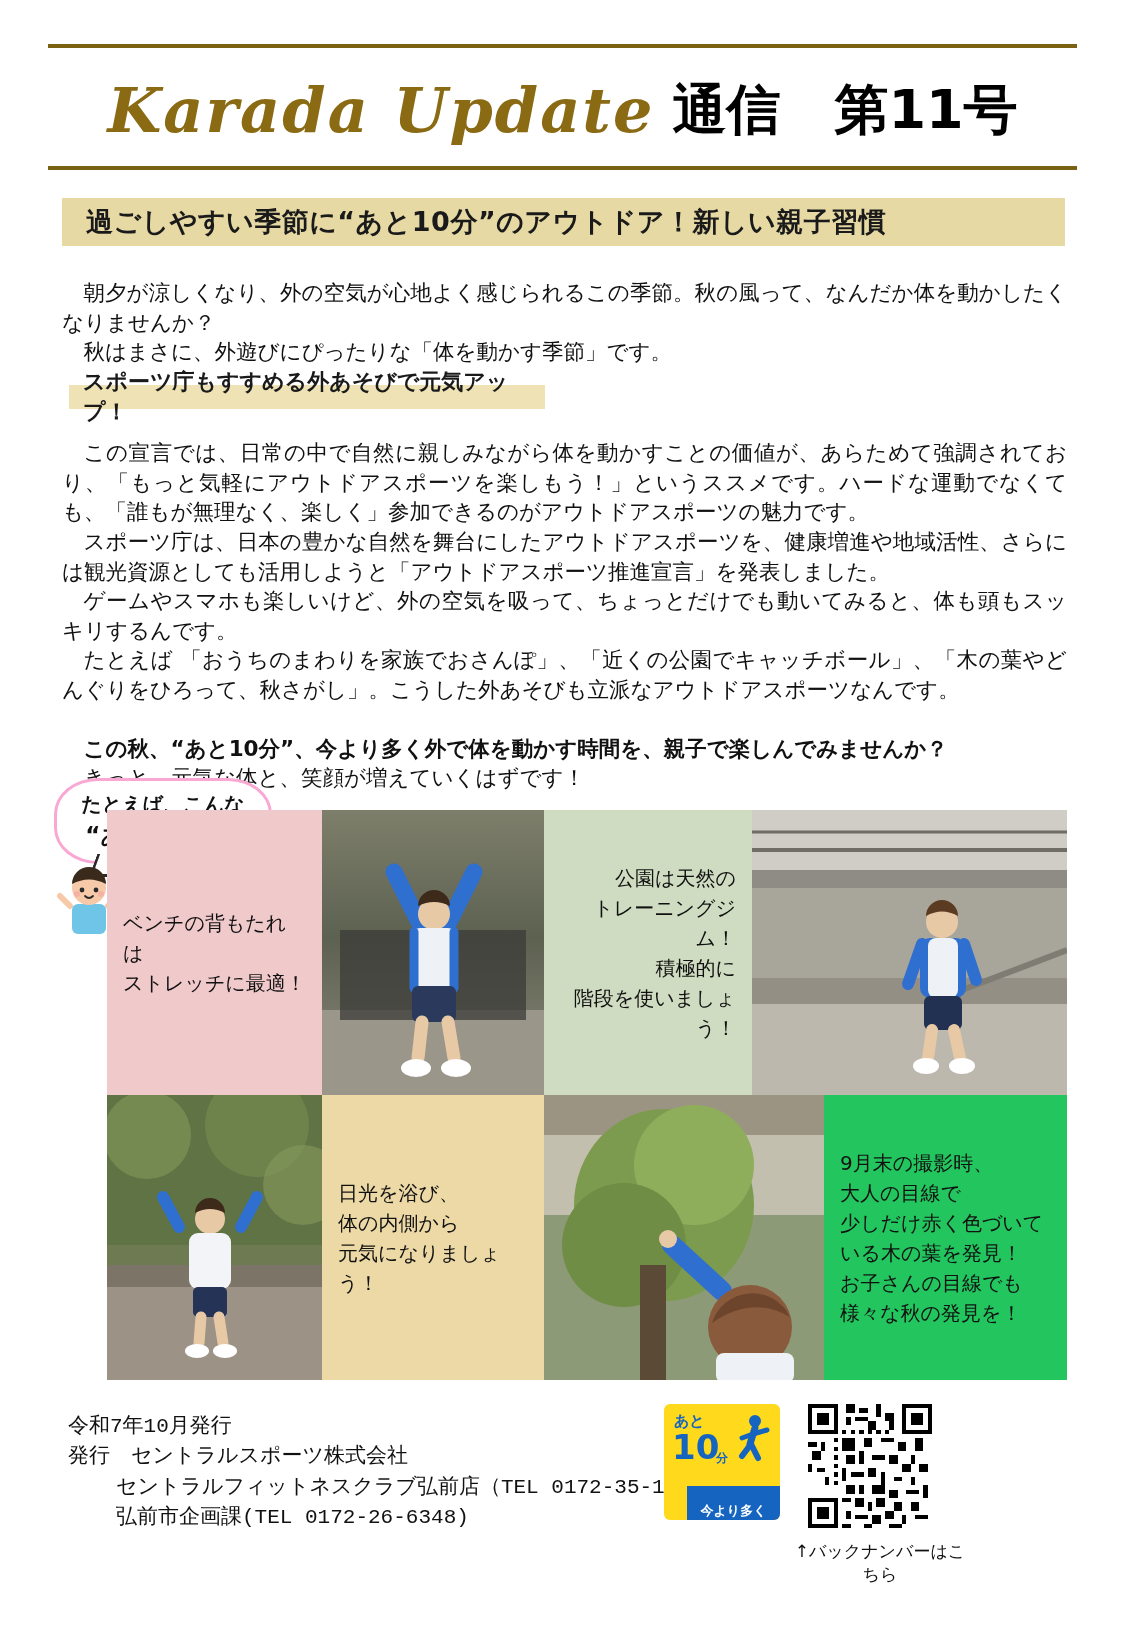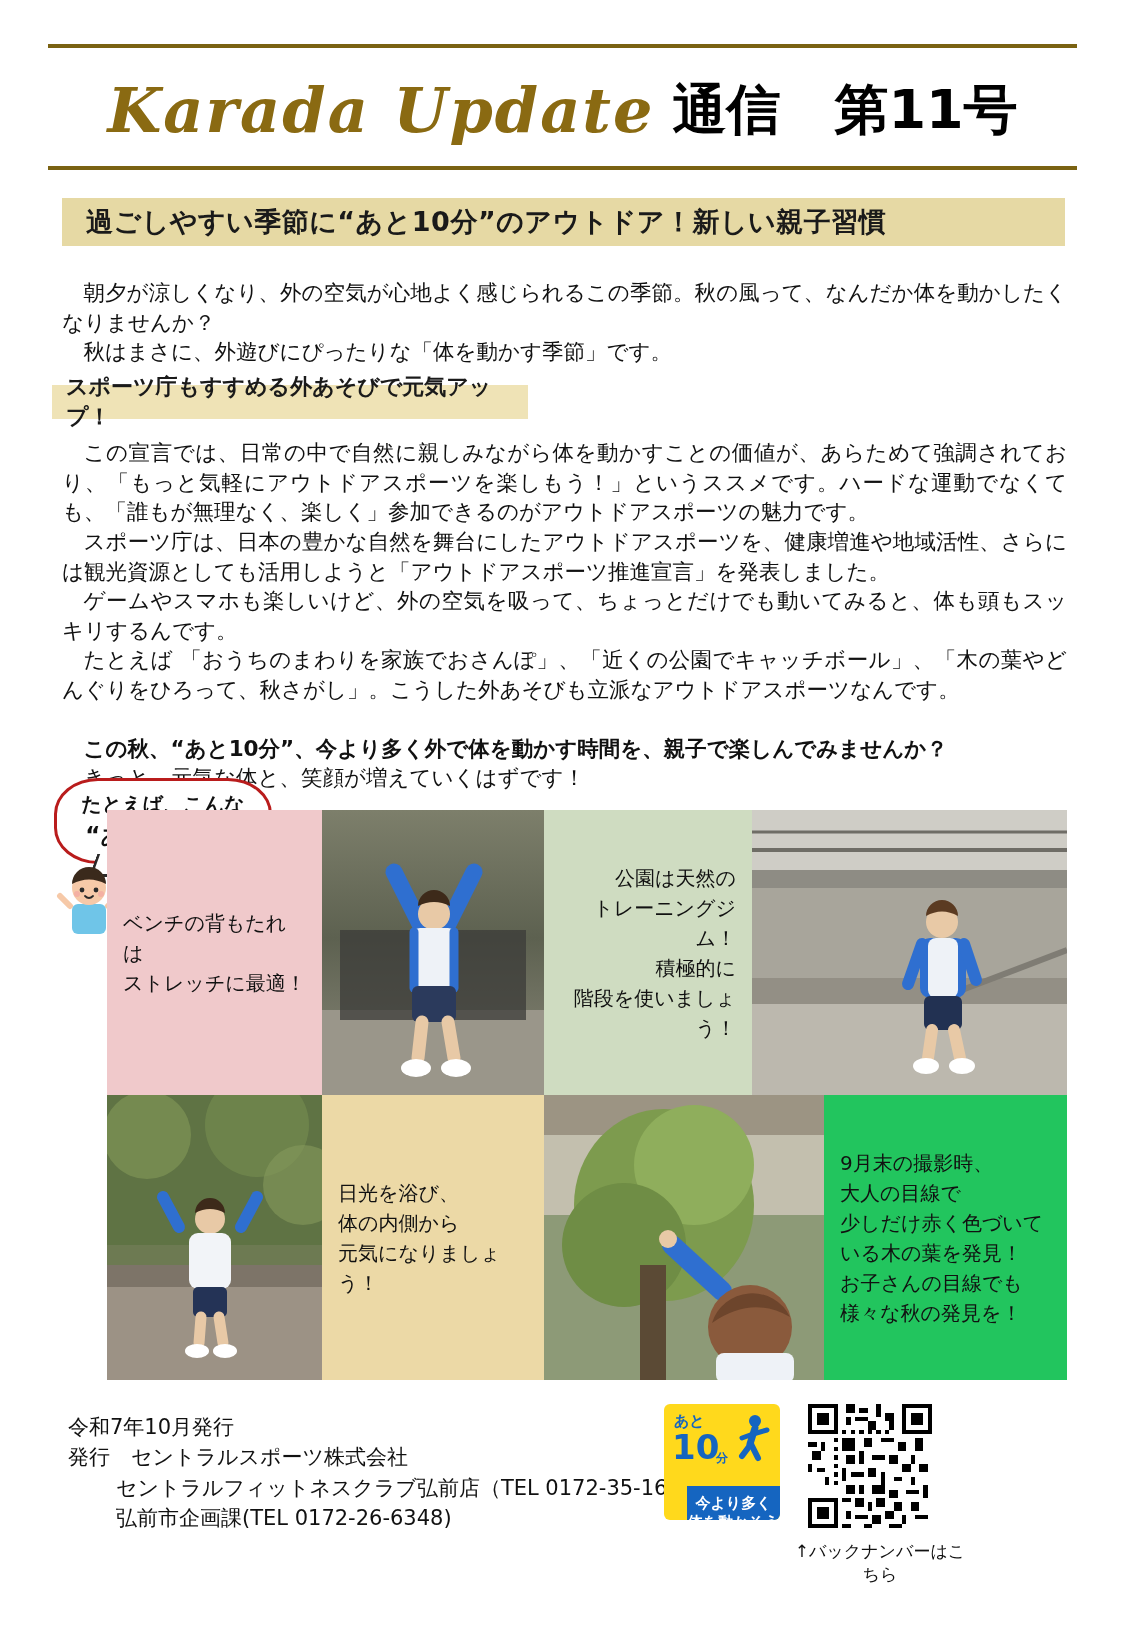--- a/index.html
+++ b/index.html
@@ -96,24 +96,24 @@
   .body-block p.indent { text-indent: 1em; }
   .body-block p.bold { font-weight: bold; margin-top: 29px; }
 
   #intro-block { top: 278px; }
   #main-block { top: 438px; }
   #examples-block { top: 586px; }
 
   
   .sub-band {
     position: absolute;
-    left: 52px;
+    left: 69px;
     top: 385px;
     width: 476px;
-    height: 34px;
+    height: 24px;
     background: #efe3b6;
     display: flex;
     align-items: center;
     padding-left: 14px;
     box-sizing: border-box;
   }
   .sub-band span {
     font-family: "DejaVu Sans", sans-serif;
     font-weight: bold;
     font-size: 22px;
@@ -121,21 +121,21 @@
   }
 
   
   .bubble {
     position: absolute;
     left: 54px;
     top: 778px;
     width: 218px;
     height: 86px;
     background: #fff;
-    border: 3px solid #b91c1c;
+    border: 3px solid #f9a8d4;
     border-radius: 44px / 36px;
     display: flex;
     flex-direction: column;
     align-items: center;
     justify-content: center;
     box-sizing: border-box;
   }
   .bubble .l1 {
     font-family: "DejaVu Sans", sans-serif;
     font-size: 20px;
@@ -203,45 +203,45 @@
   
   .footer {
     position: absolute;
     left: 68px;
     top: 1412px;
     font-family: "DejaVu Sans", sans-serif;
     font-size: 21px;
     line-height: 1.45;
     color: #111;
   }
-  .footer div { white-space: pre; }
+  .footer div { white-space: pre; font-family: Liberation Mono, monospace; }
   .footer .ind1 { padding-left: 0; }
   .footer .ind2 { padding-left: 48px; }
 
   .logo-badge {
     position: absolute;
     left: 664px;
     top: 1404px;
     width: 116px;
     height: 116px;
     background: #ffd91c;
     border-radius: 6px;
     overflow: hidden;
   }
   .logo-badge .strip {
     position: absolute;
     left: 0; right: 0; bottom: 0;
     height: 34px;
     background: #1565c0;
     color: #fff;
-    font-size: 15px;
+    font-size: 13px;
     font-weight: bold;
     text-align: center;
     line-height: 1.25;
-    padding-top: 8px;
+    padding-top: 17px;
     box-sizing: border-box;
     font-family: "DejaVu Sans", sans-serif;
     margin-left: 23px;
   }
   .logo-badge .ato {
     position: absolute;
     left: 10px; top: 8px;
     font-family: "DejaVu Sans", sans-serif;
     font-weight: bold;
     font-size: 15px;

